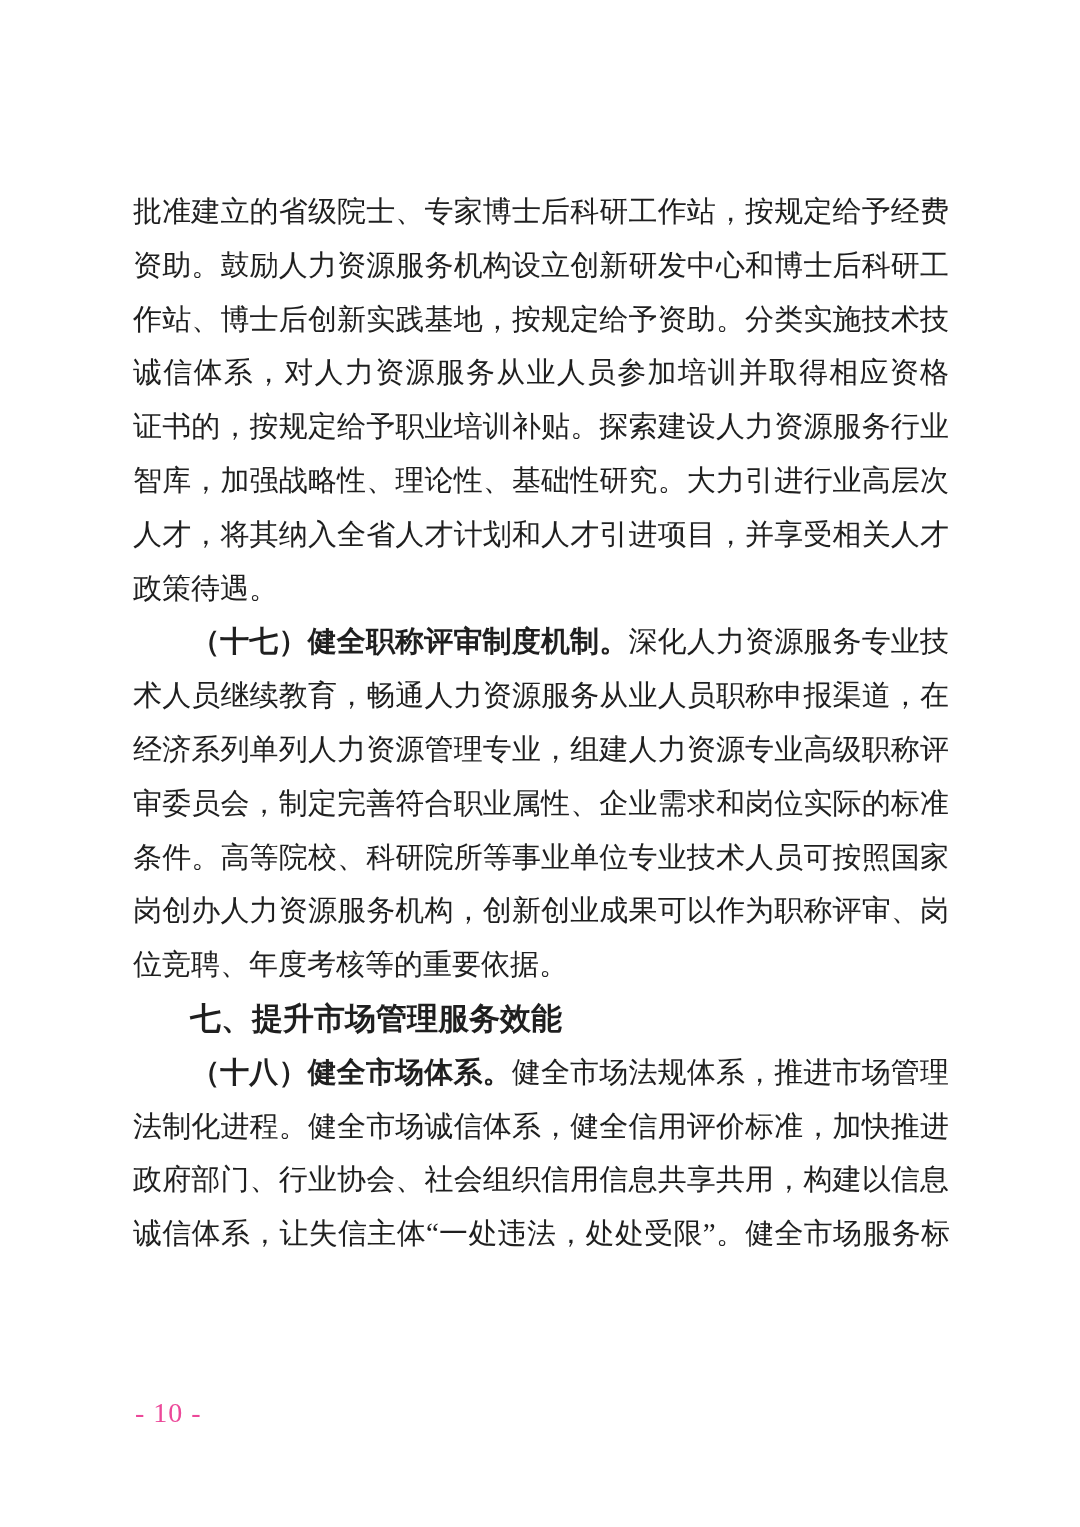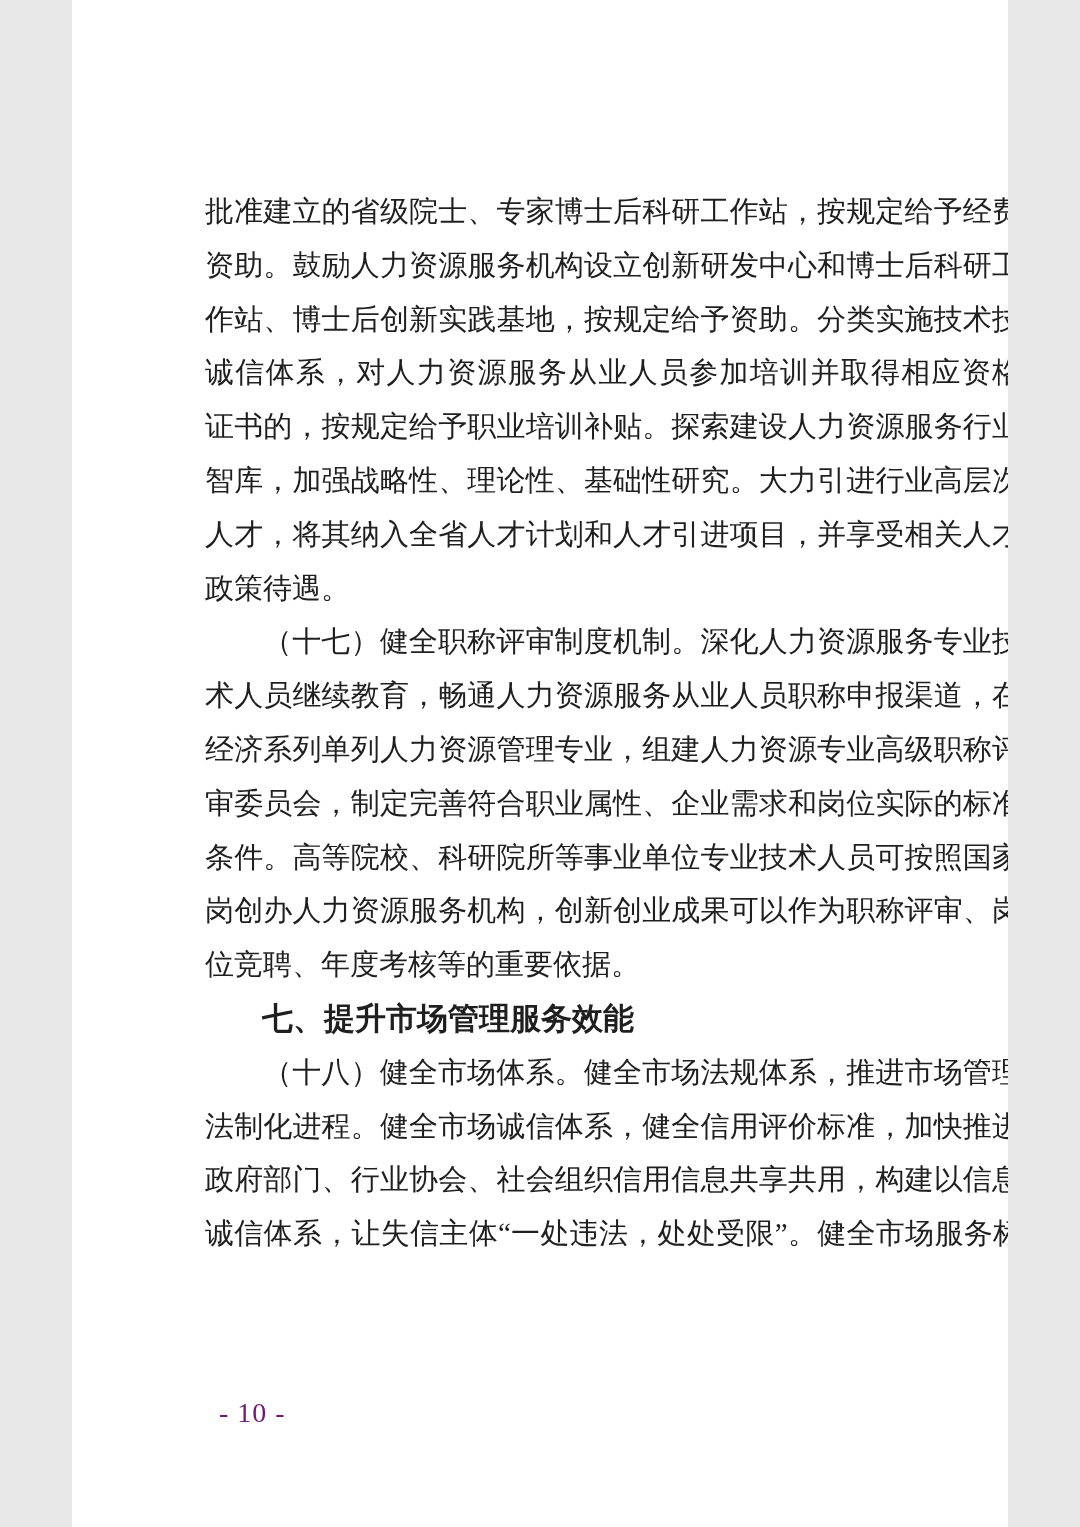--- a/index.html
+++ b/index.html
@@ -2,21 +2,21 @@
 <html><head>
 <meta charset="utf-8">
 <style>
   html, body {
     margin: 0;
     padding: 0;
     background: #e8e8e8;
   }
   .page {
     position: relative;
-    width: 936px;
+    width: 1080px;
     height: 1527px;
     margin: 0 auto;
     background: #ffffff;
     color: #1f1f1f;
     font-family: "Liberation Serif", "DejaVu Serif", serif;
     overflow: hidden;
   }
   .content {
     position: absolute;
     left: 133px;
@@ -35,39 +35,38 @@
     text-align: center;
     text-align-last: left;
   }
   .line.tight {
     letter-spacing: -1px;
   }
   .line.indent {
     text-indent: 58px;
   }
   .lead {
-    font-weight: 400;
+    font-weight: 700;
   }
   .line.heading {
     font-family: "Liberation Sans", "DejaVu Sans", sans-serif;
     font-weight: 700;
     font-size: 31px;
     padding-left: 57px;
     text-align: right;
     text-align-last: left;
     text-indent: 0;
   }
   .footer {
     position: absolute;
     left: 135px;
     top: 1397px;
     font-size: 28px;
     letter-spacing: 1px;
-    color: #701a75;
-    margin-left: 12px;
+    color: #ec4899;
   }
 </style>
 </head>
 <body>
 
 <div class="page">
   <div class="content">
       <div class="line">批准建立的省级院士、专家博士后科研工作站，按规定给予经费</div>
       <div class="line">资助。鼓励人力资源服务机构设立创新研发中心和博士后科研工</div>
       <div class="line">作站、博士后创新实践基地，按规定给予资助。分类实施技术技</div>

